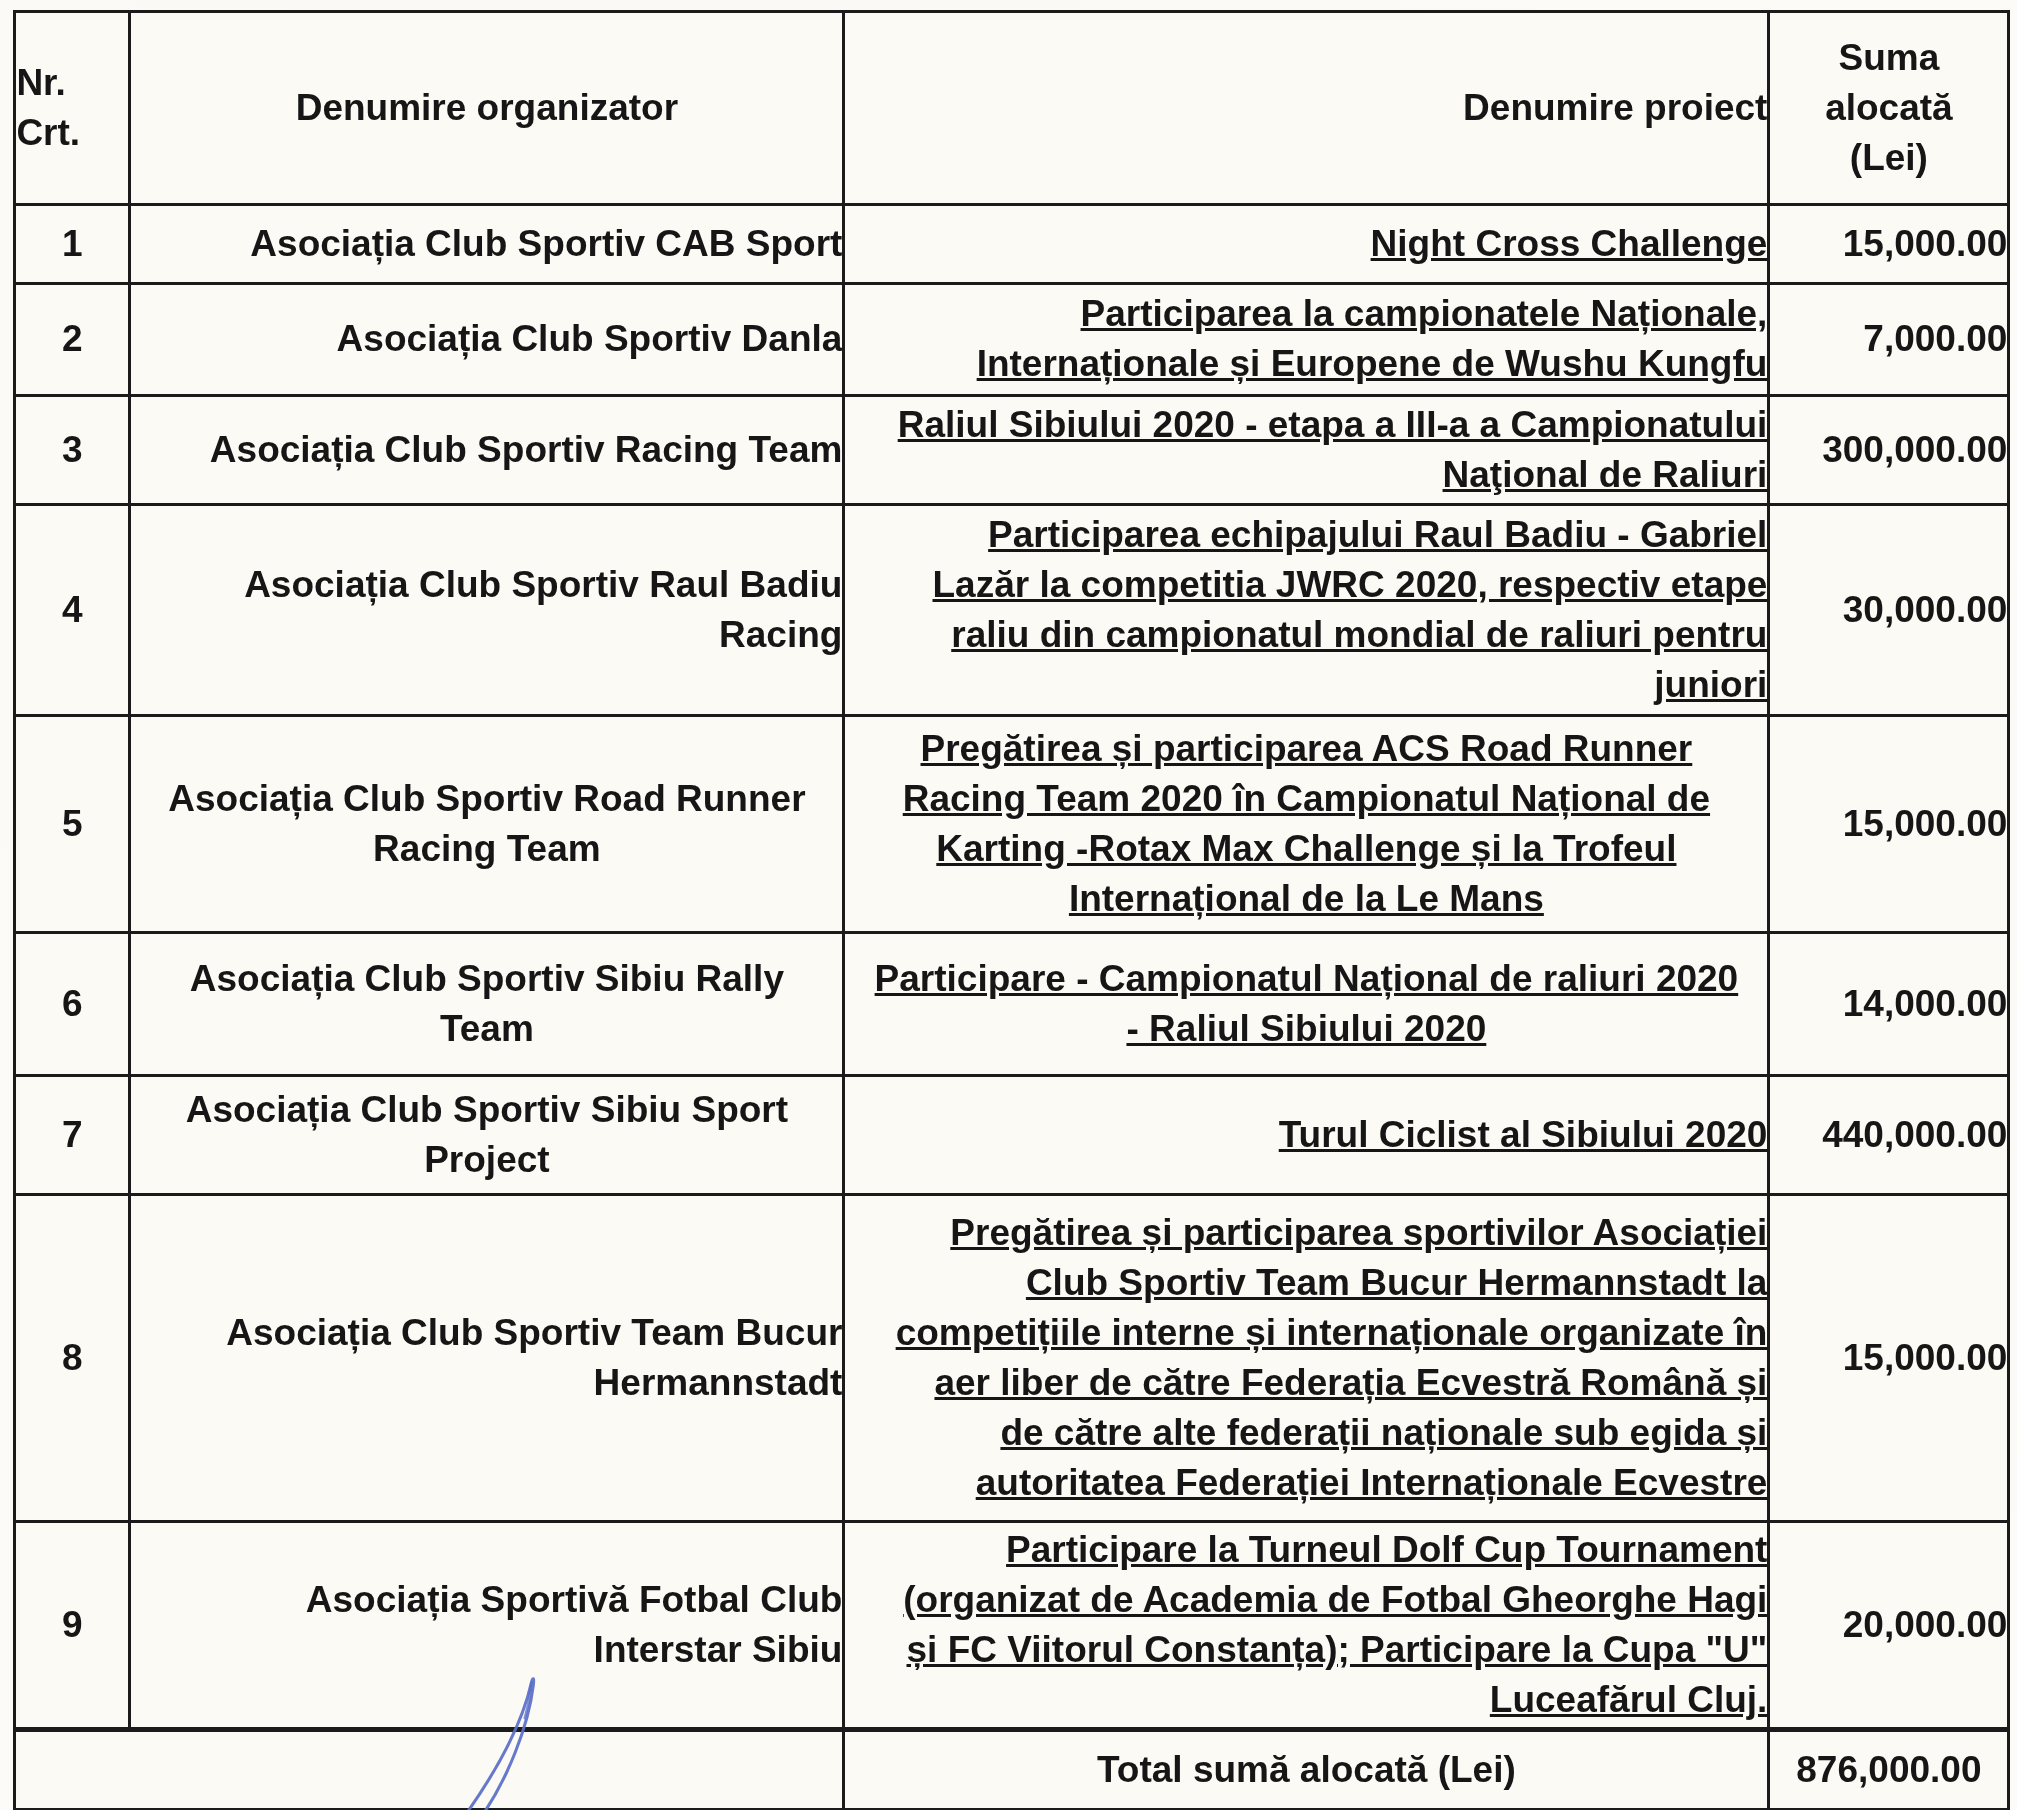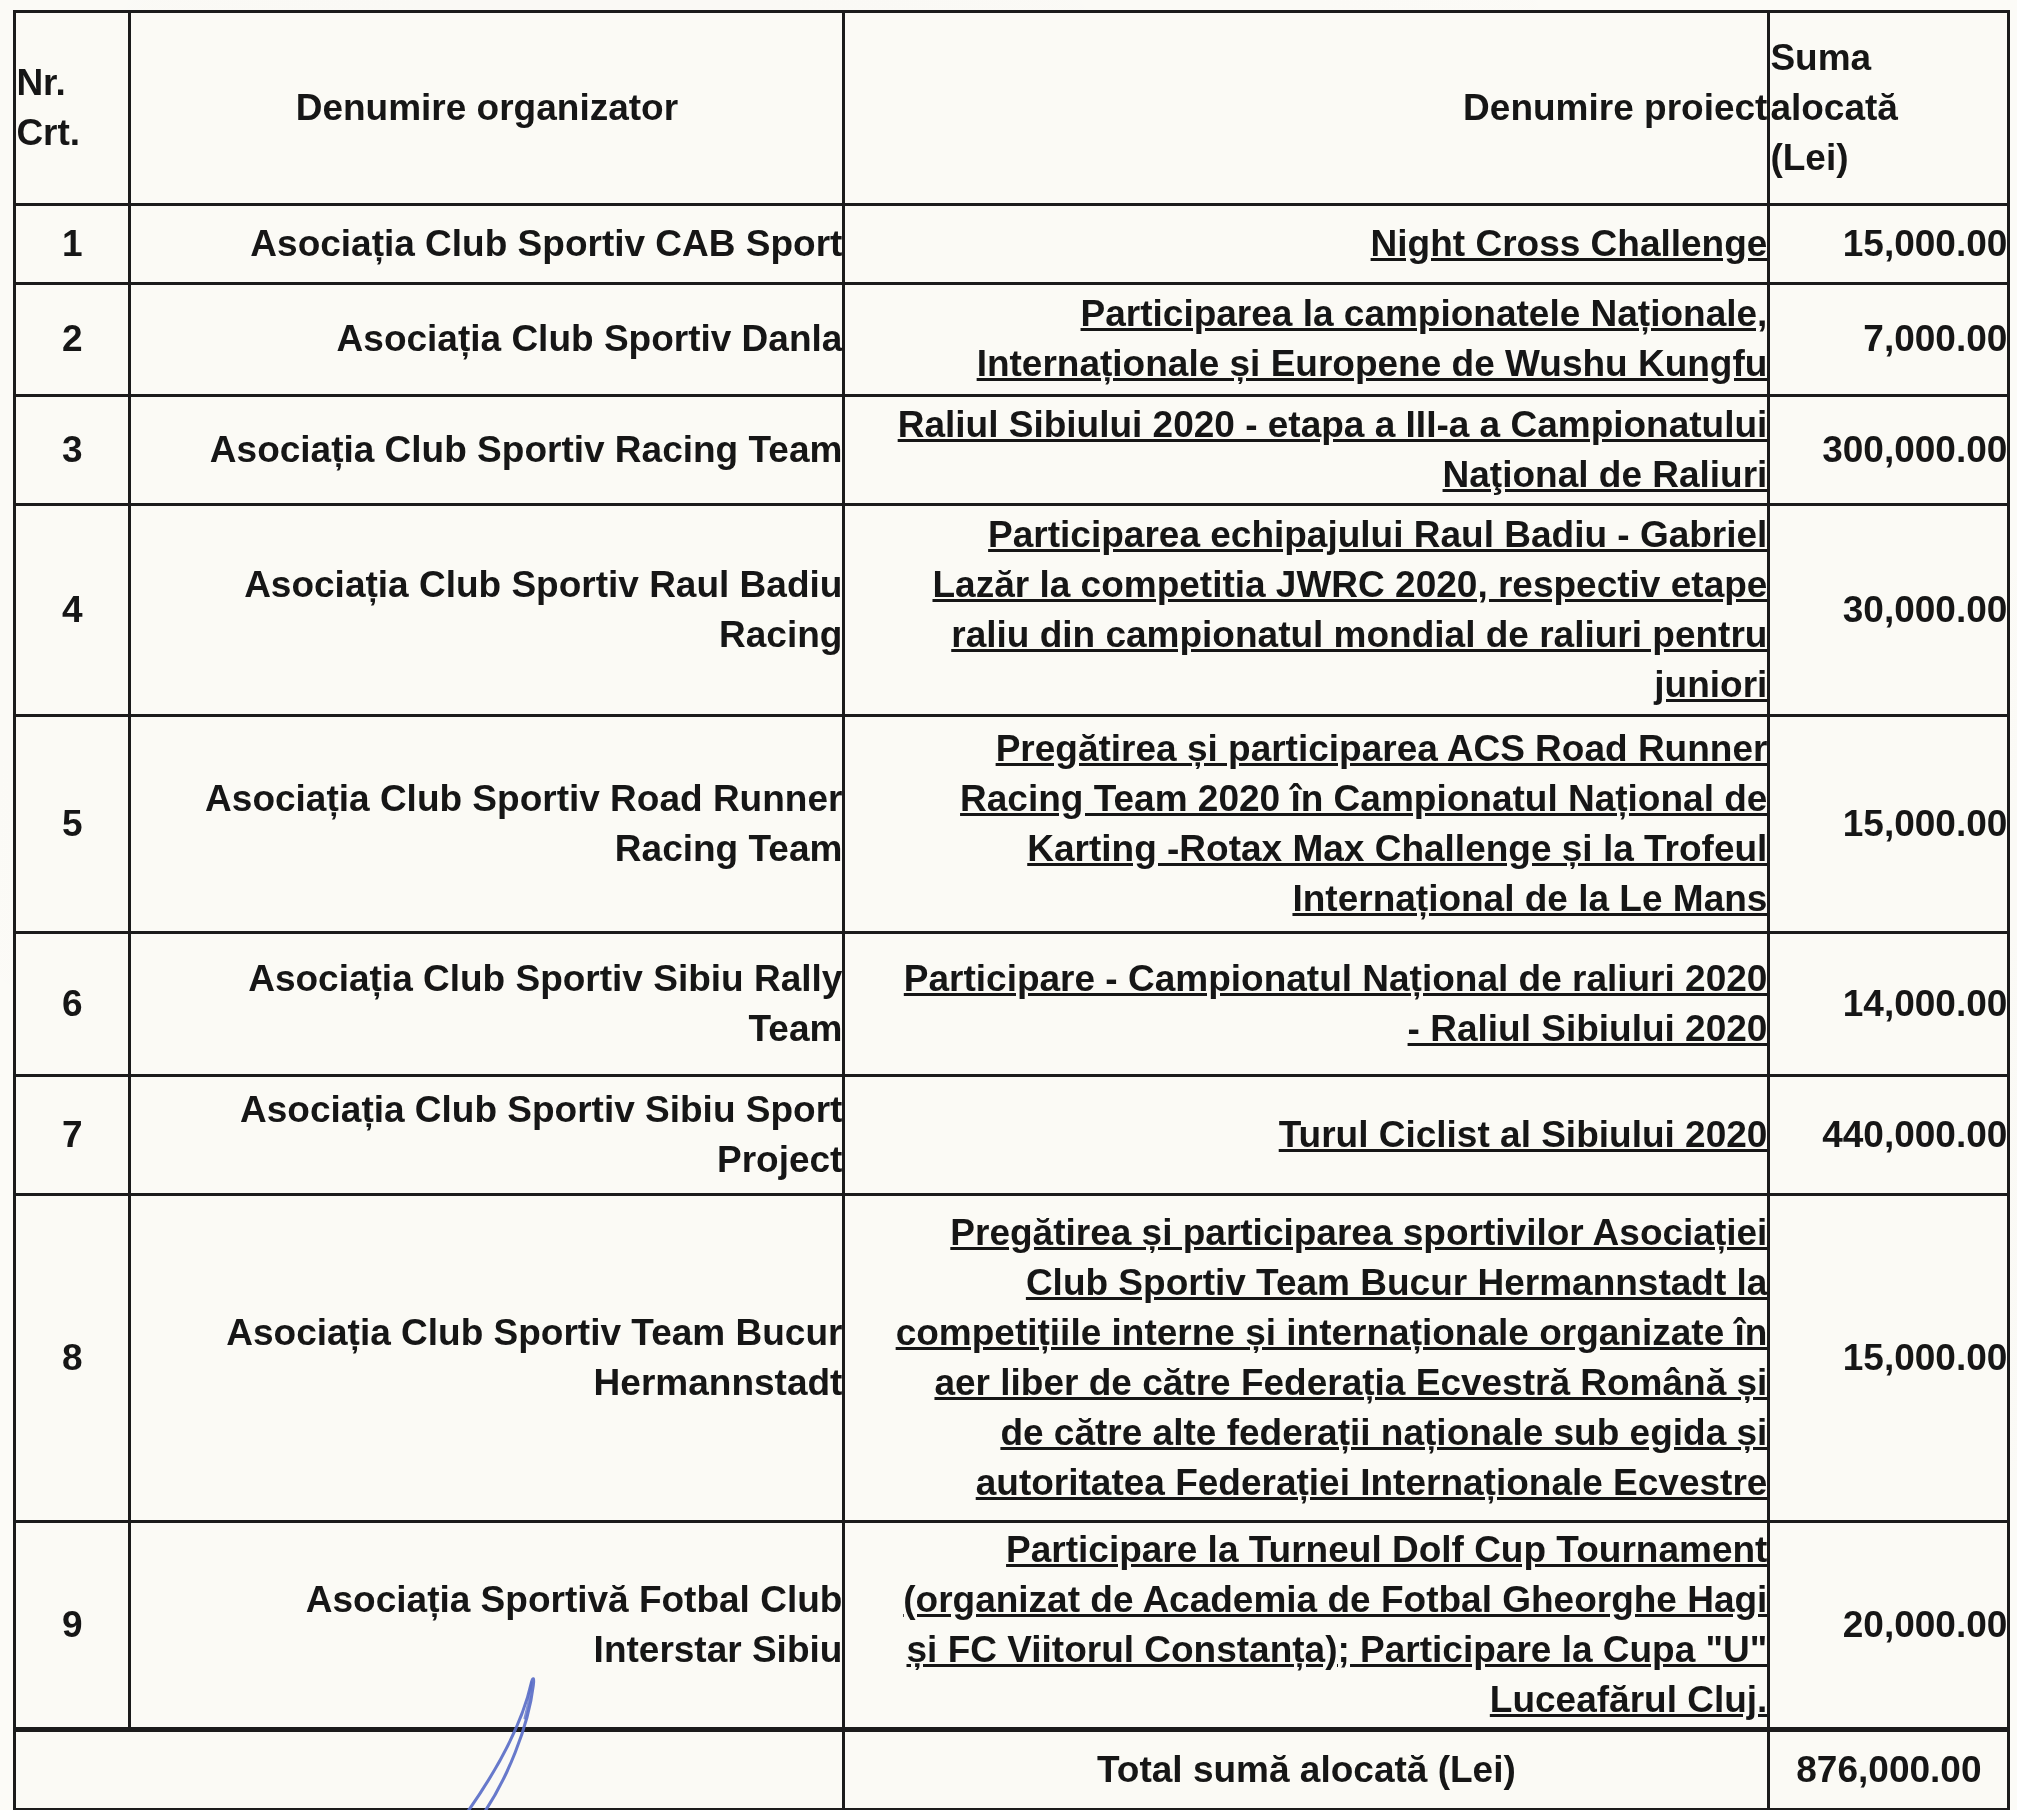--- a/index.html
+++ b/index.html
@@ -40,26 +40,26 @@
     vertical-align:bottom;
     font-size:38px;
     line-height:53px;
     padding-bottom:7.7px;
     border-bottom-width:5.8px;
     border-top-width:4.8px;
   }
   th.hd-nr{ text-align:left; padding-left:15.4px; white-space:pre-line; }
   th.hd-org{ text-align:center; }
   th.hd-proj{ text-align:right; }
-  th.hd-sum{ text-align:left; padding-left:11.5px; white-space:pre-line; }
+  th.hd-sum{ text-align:center; padding-left:11.5px; white-space:pre-line; }
   td.nr{ text-align:center; }
   td.org{ padding-left:19px; padding-right:13.4px; white-space:pre-line; }
   td.proj{ padding-left:13.4px; padding-right:9.6px; white-space:pre-line;text-decoration:underline; }
   td.sum{ text-align:right; padding-right:15.4px; }
-  td.a-center{ text-align:right; padding-left:5.8px; padding-right:5.8px; }
+  td.a-center{ text-align:center; padding-left:5.8px; padding-right:5.8px; }
   td.a-left{ text-align:right; }
   tr.r9 td{ border-bottom-width:5.8px; }
   tr.total-row td{ border-bottom-width:4.8px; }
   td.blank{
     border:none;
     background:transparent;
   }
   td.total-label{
     text-align:center;
     font-size:38px;

